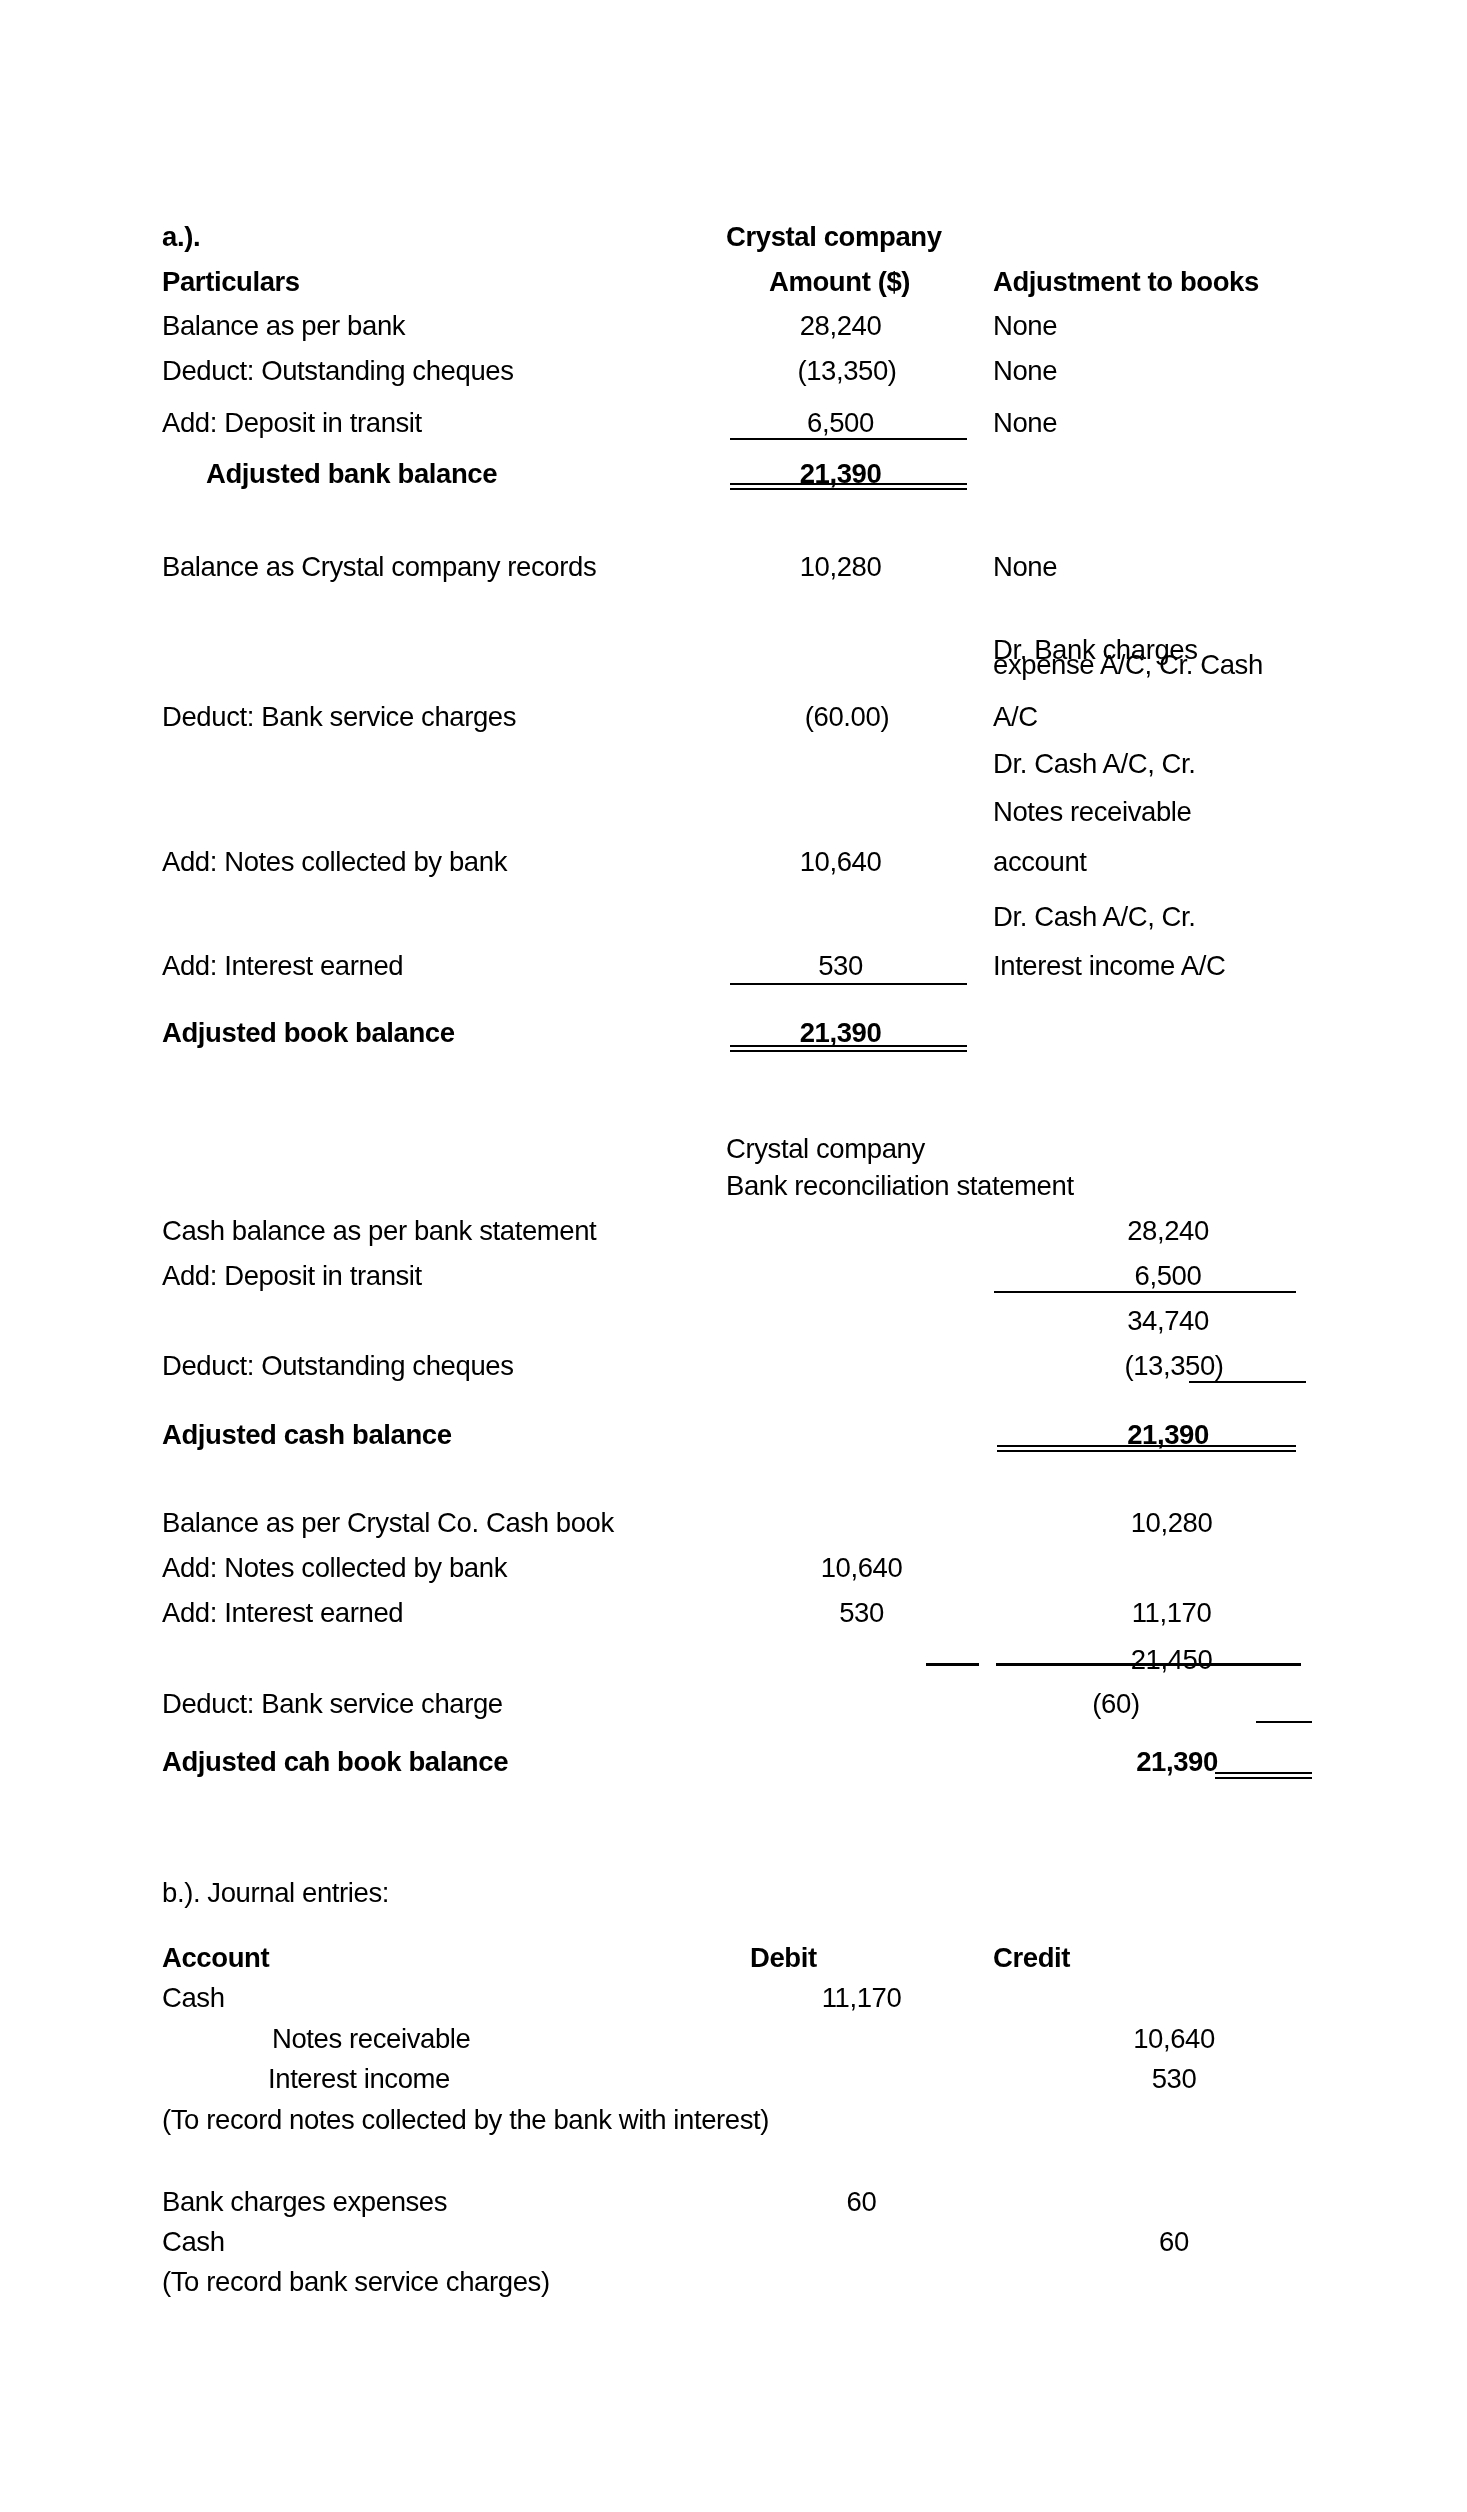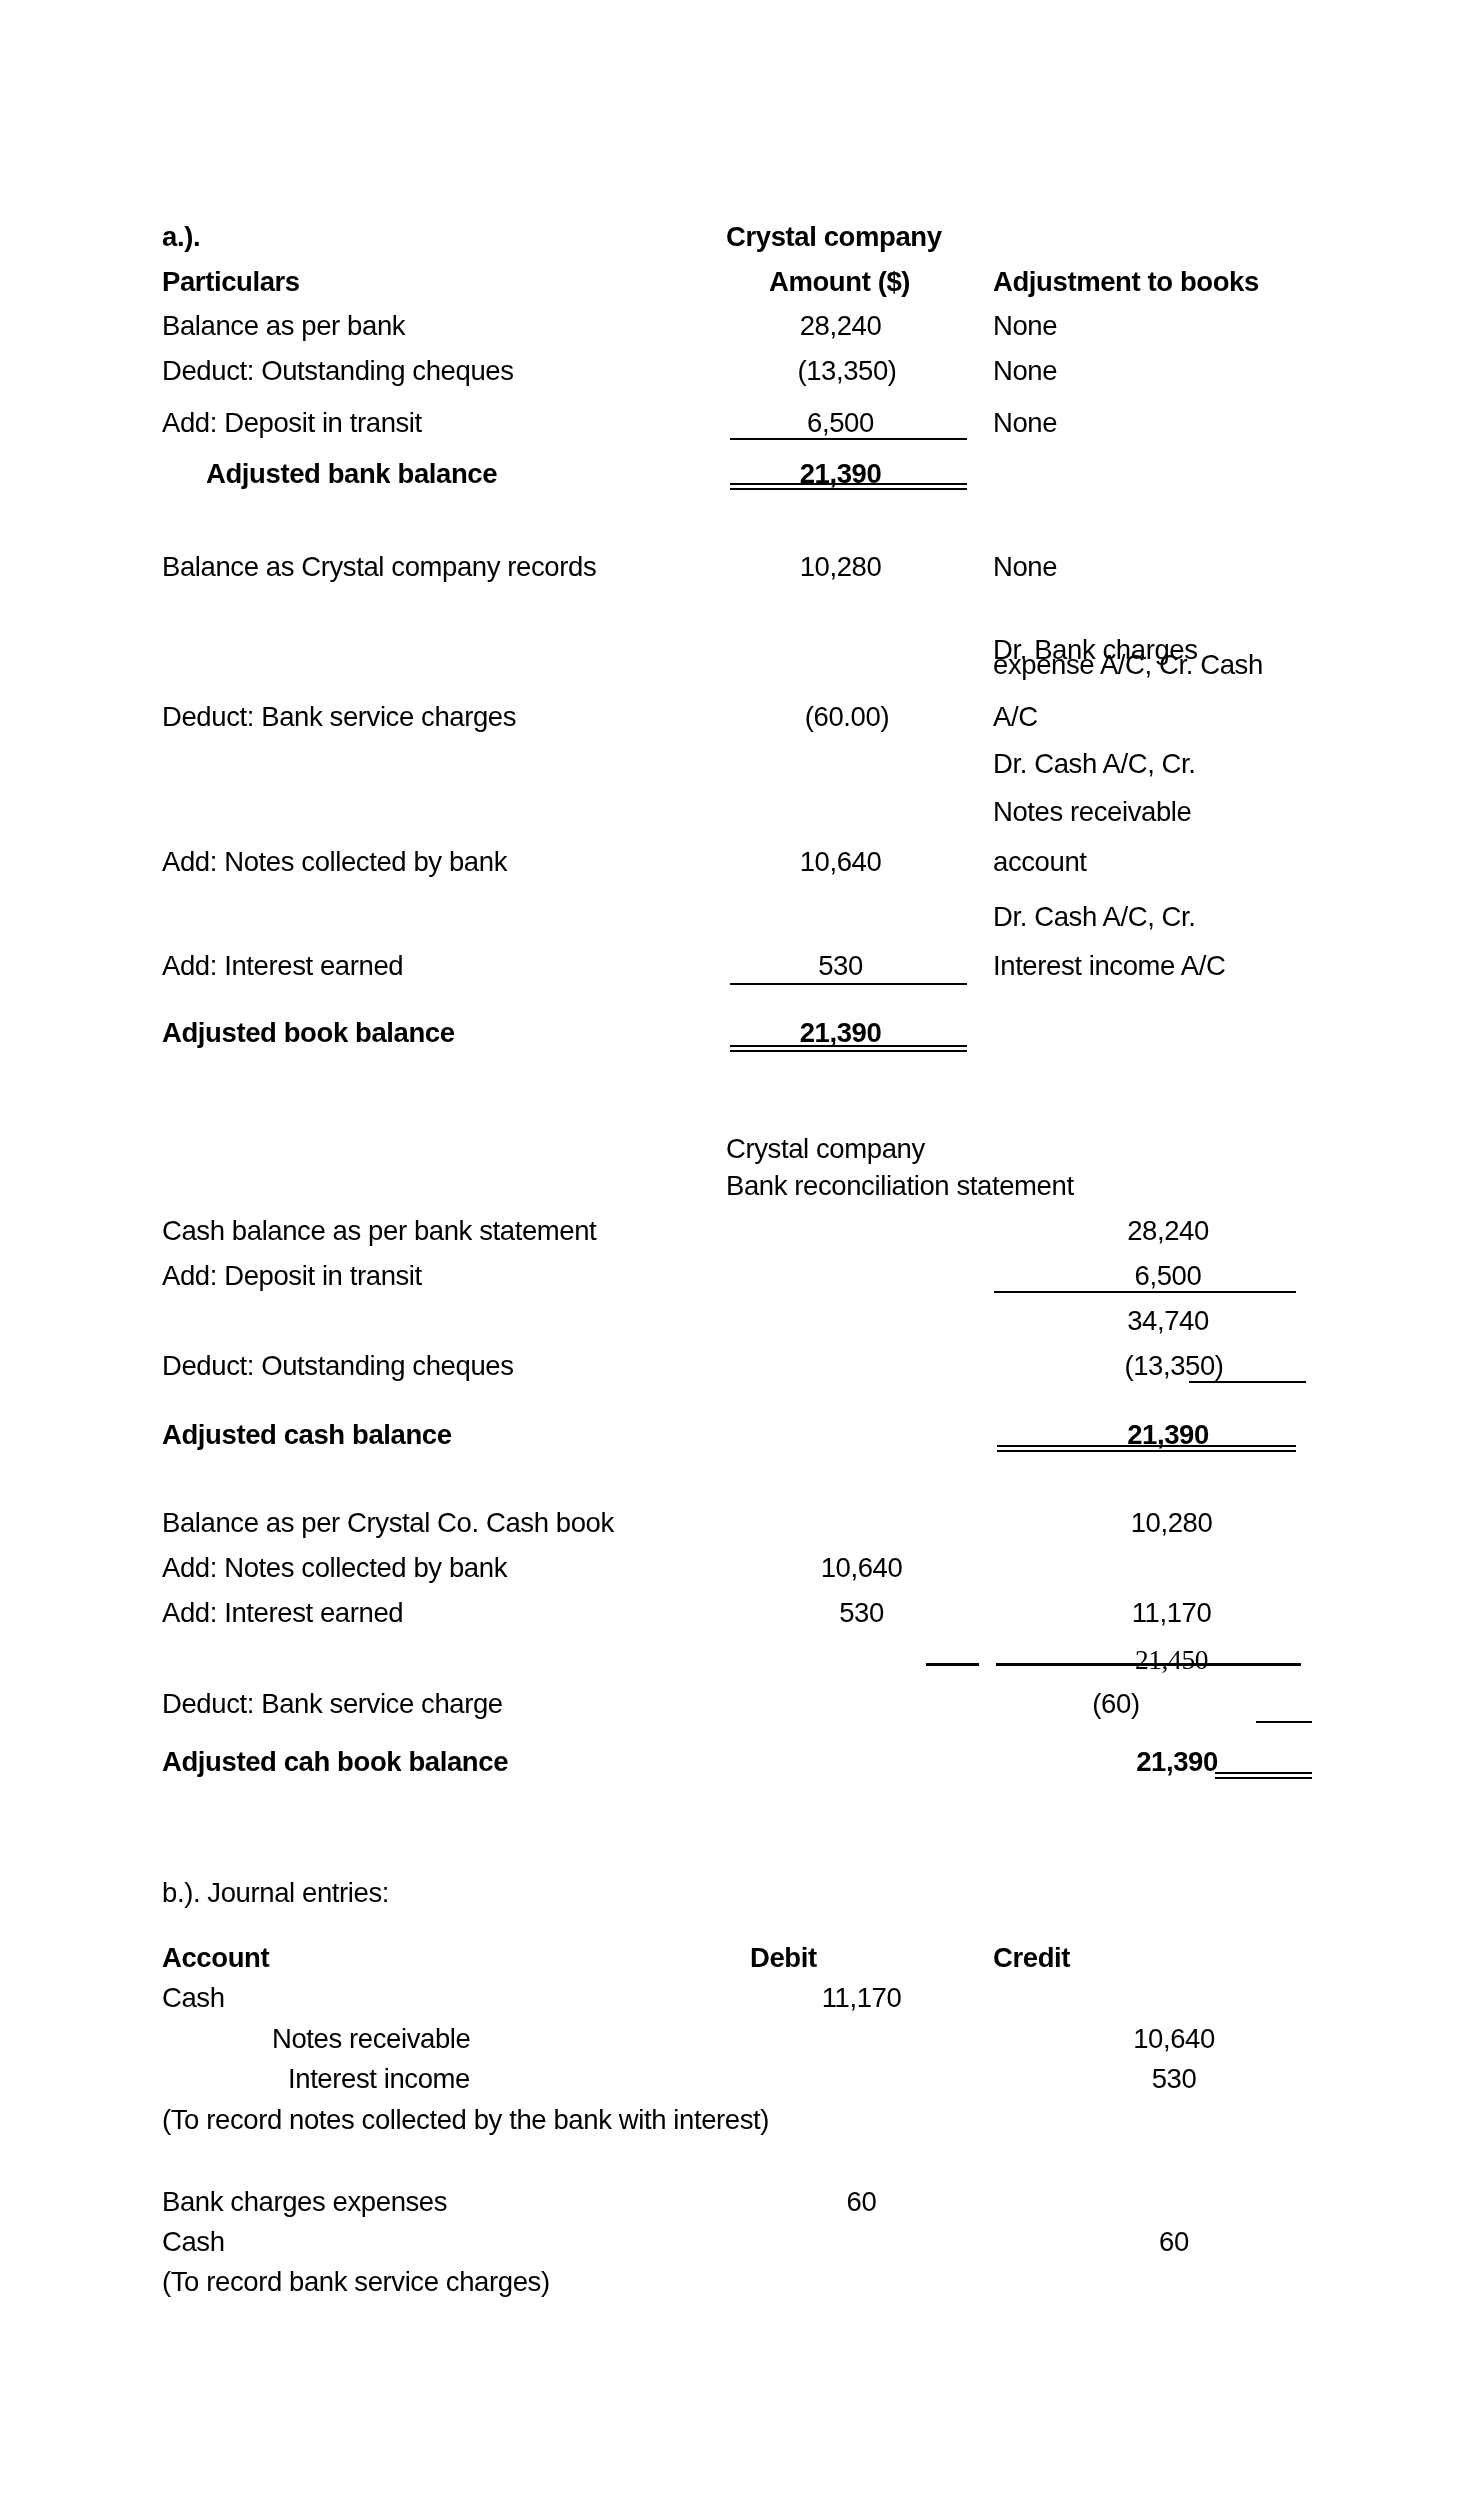--- a/index.html
+++ b/index.html
@@ -112,21 +112,21 @@
     <div class="t r" style="left:745px; width:233px; top:1554px;">10,640</div>
   </div>
   <div>
     <div class="t" style="left:162px; top:1599px;">Add: Interest earned</div>
     <div class="t r" style="left:745px; width:233px; top:1599px;">530</div>
     <div class="t r" style="left:1042px; width:259px; top:1599px;">11,170</div>
   </div>
   <div class="line" style="left:926px; width:53px; top:1663px; height:3px;"></div>
   <div class="line" style="left:996px; width:305px; top:1663px; height:3px;"></div>
   <div>
-    <div class="t r" style="left:1042px; width:259px; top:1646px;font-family:Liberation Serif, serif;">21,450</div>
+    <div class="t r" style="left:1042px; width:259px; top:1646px;">21,450</div>
   </div>
   <div>
     <div class="t" style="left:162px; top:1690px;">Deduct: Bank service charge</div>
     <div class="t r" style="left:981px; width:270px; top:1690px;">(60)</div>
   </div>
   <div class="line" style="left:1256px; width:56px; top:1721px; height:2.2px;"></div>
 
   <div class="t b" style="left:162px; top:1748px;">Adjusted cah book balance</div>
   <div class="t b r" style="left:1042px; width:270px; top:1748px;">21,390</div>
   <div class="line" style="left:1215px; width:97px; top:1772px; height:2.2px;"></div>
@@ -141,21 +141,21 @@
   <div>
     <div>
       <div class="t" style="left:162px; top:1984px;">Cash</div>
       <div class="t r" style="left:745px; width:233px; top:1984px;">11,170</div>
     </div>
     <div>
       <div class="t" style="left:272px; top:2025px;">Notes receivable</div>
       <div class="t r" style="left:1042px; width:264px; top:2025px;">10,640</div>
     </div>
     <div>
-      <div class="t" style="left:288px; top:2065px;">Interest income</div>
+      <div class="t" style="left:268px; top:2065px;">Interest income</div>
       <div class="t r" style="left:1042px; width:264px; top:2065px;">530</div>
     </div>
     <div class="t" style="left:162px; top:2106px;">(To record notes collected by the bank with interest)</div>
   </div>
 
   <div>
     <div>
       <div class="t" style="left:162px; top:2188px;">Bank charges expenses</div>
       <div class="t r" style="left:745px; width:233px; top:2188px;">60</div>
     </div>

